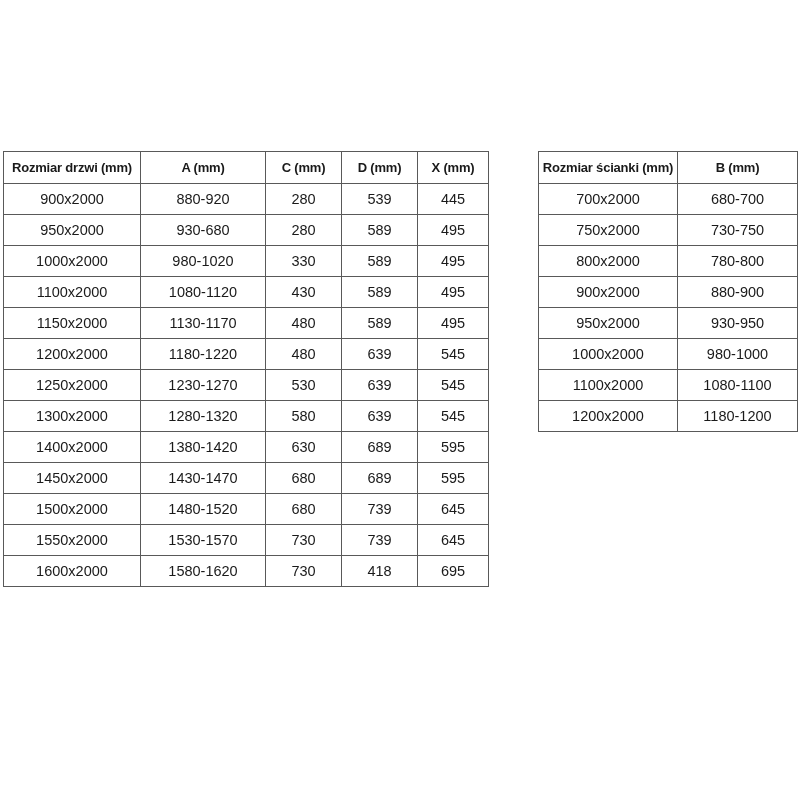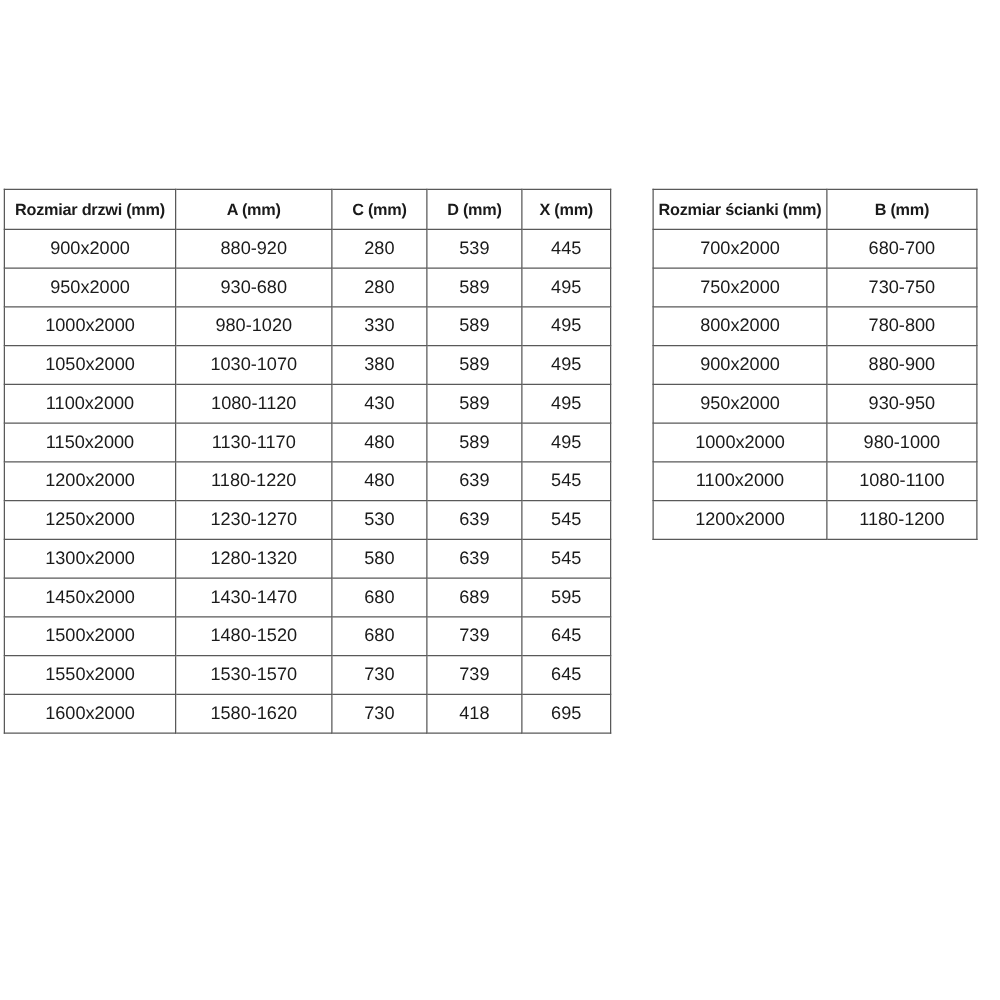--- a/index.html
+++ b/index.html
@@ -16,21 +16,21 @@
     color: #1a1a1a;
   }
   table.dim-table {
     position: absolute;
     top: 151px;
     border-collapse: collapse;
     table-layout: fixed;
     background: #ffffff;
   }
   #door-table { left: 3px; width: 485px; }
-  #wall-table { left: 522px; width: 259px; }
+  #wall-table { left: 538px; width: 259px; }
 
   table.dim-table th,
   table.dim-table td {
     border: 1px solid #595959;
     text-align: center;
     vertical-align: middle;
     padding: 0;
     white-space: nowrap;
     overflow: hidden;
   }
@@ -95,27 +95,20 @@
           <td>495</td>
         </tr>
         <tr>
           <td>1000x2000</td>
           <td>980-1020</td>
           <td>330</td>
           <td>589</td>
           <td>495</td>
         </tr>
         <tr>
-          <td>1050x2000</td>
-          <td>1030-1070</td>
-          <td>380</td>
-          <td>589</td>
-          <td>495</td>
-        </tr>
-        <tr>
           <td>1100x2000</td>
           <td>1080-1120</td>
           <td>430</td>
           <td>589</td>
           <td>495</td>
         </tr>
         <tr>
           <td>1150x2000</td>
           <td>1130-1170</td>
           <td>480</td>
@@ -137,20 +130,27 @@
           <td>545</td>
         </tr>
         <tr>
           <td>1300x2000</td>
           <td>1280-1320</td>
           <td>580</td>
           <td>639</td>
           <td>545</td>
         </tr>
         <tr>
+          <td>1400x2000</td>
+          <td>1380-1420</td>
+          <td>630</td>
+          <td>689</td>
+          <td>595</td>
+        </tr>
+        <tr>
           <td>1450x2000</td>
           <td>1430-1470</td>
           <td>680</td>
           <td>689</td>
           <td>595</td>
         </tr>
         <tr>
           <td>1500x2000</td>
           <td>1480-1520</td>
           <td>680</td>

